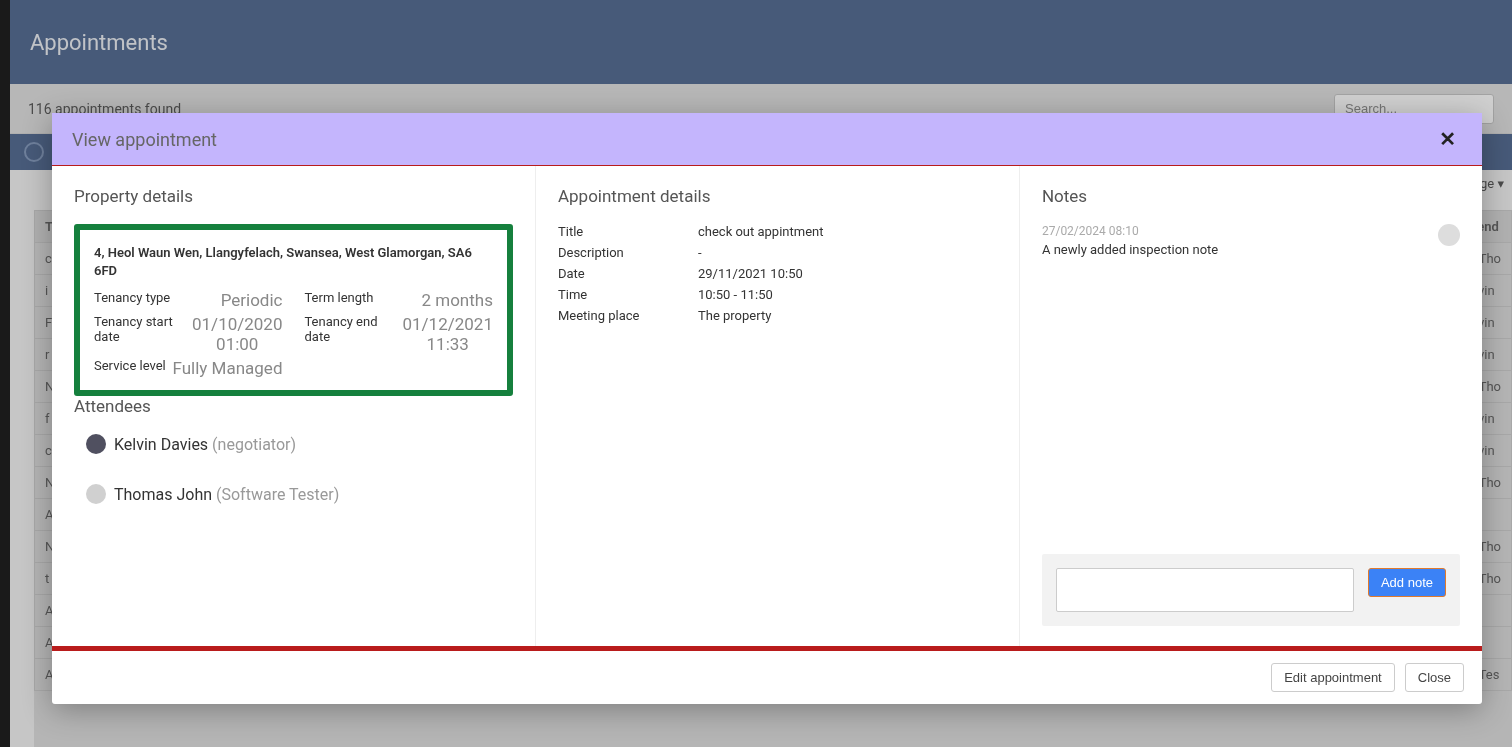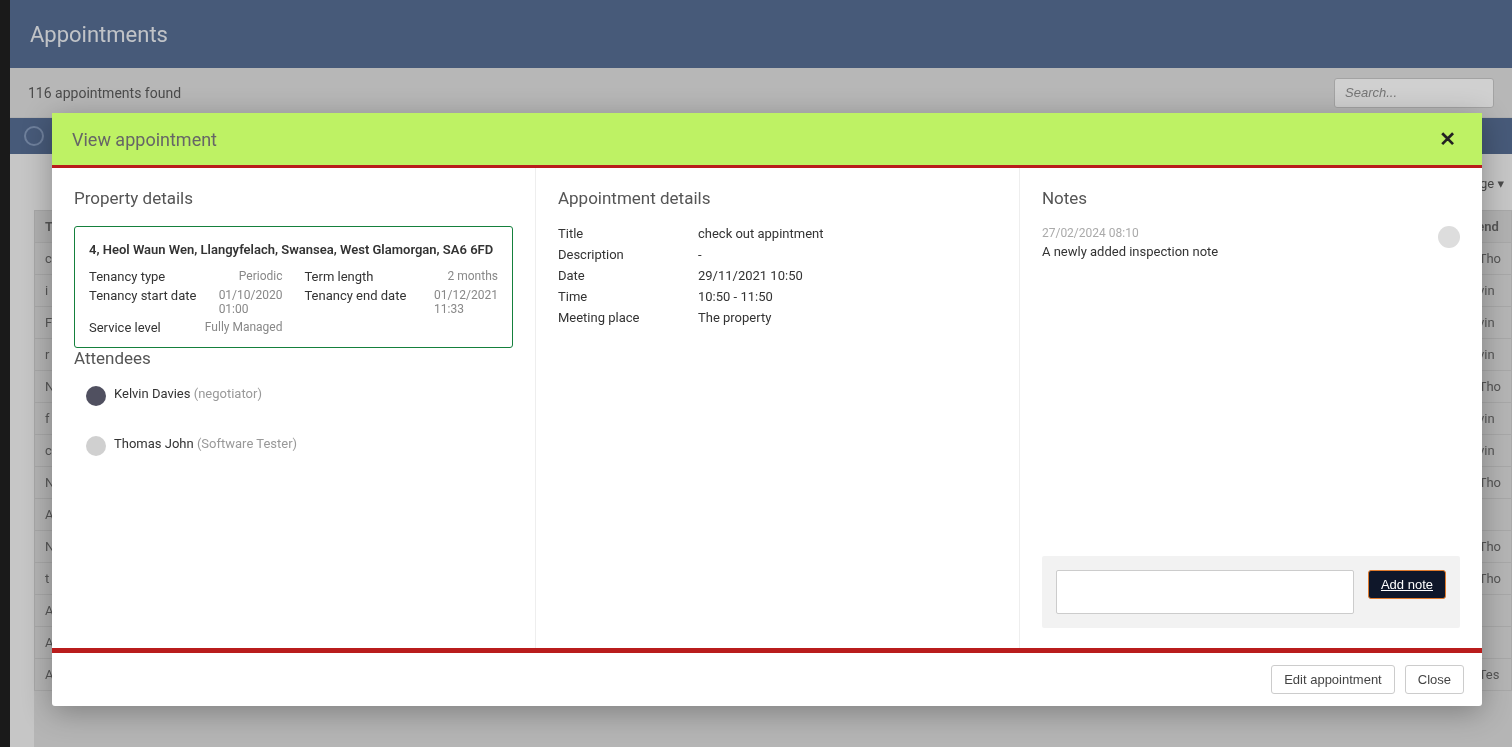--- a/index.html
+++ b/index.html
@@ -15,21 +15,21 @@
   }
   .app-outer {
     position: absolute;
     top: 0; left: 10px; right: 0; bottom: 0;
     background: #f0f0f0;
   }
   .app-header {
     background: #2d4a7a;
     color: #fff;
     padding: 18px 20px;
-    height: 68px;
+    height: 84px;
     display: flex;
     align-items: center;
   }
   .app-header h1 {
     font-size: 22px;
     font-weight: 400;
     color: #e8ecf2;
   }
   .toolbar {
     background: #d9d9d9;
@@ -45,21 +45,20 @@
   .toolbar-left { font-size: 14px; color: #333; }
   .toolbar-right input {
     height: 30px;
     width: 160px;
     padding: 4px 10px;
     border: 1px solid #bbb;
     border-radius: 3px;
     background: #fff;
     font-size: 13px;
     color: #666;
-    font-style: italic;
   }
   .subheader {
     background: #2d4a7a;
     height: 36px;
     display: flex;
     align-items: center;
     padding: 0 14px;
     color: #fff;
   }
   .subheader .circle-icon {
@@ -105,26 +104,26 @@
   .modal {
     position: absolute;
     top: 113px;
     left: 42px;
     width: 1430px;
     background: #fff;
     border-radius: 3px;
     box-shadow: 0 6px 30px rgba(0,0,0,0.3);
   }
   .modal-header {
-    background: #bef264;
+    background: #c4b5fd;
     padding: 12px 20px;
     display: flex;
     justify-content: space-between;
     align-items: center;
-    border-bottom: 3px solid #b91c1c;
+    border-bottom: 1px solid #b91c1c;
   }
   .modal-header h2 {
     font-size: 18px;
     font-weight: 400;
     color: #666;
   }
   .modal-close {
     cursor: pointer;
     font-size: 20px;
     font-weight: 700;
@@ -143,45 +142,45 @@
     flex: 1;
   }
   .col + .col { border-left: 1px solid #eee; }
   .col h3 {
     font-size: 17px;
     font-weight: 400;
     color: #555;
     margin-bottom: 18px;
   }
   .property-card {
-    border: 1px solid #15803d;
+    border: 6px solid #15803d;
     border-radius: 3px;
     padding: 14px 14px 12px 14px;
     font-size: 13px;
   }
   .property-card .addr {
     font-weight: 600;
     color: #333;
     font-size: 13px;
     margin-bottom: 10px;
     line-height: 1.4;
   }
   .prop-grid {
     display: grid;
     grid-template-columns: 1fr 1fr;
     gap: 4px 22px;
   }
   .prop-row { display: flex; justify-content: space-between; gap: 4px; align-items: flex-start; }
   .prop-label { color: #333; font-size: 13px; }
-  .prop-val { color: #888; font-size: 12px; text-align: left; }
+  .prop-val { color: #888; font-size: 17px; text-align: center; }
   .prop-val .sub { display: block; }
 
   .attendees-section h3 { }
   .attendees-list { display: flex; gap: 30px; margin-top: 12px; flex-wrap: wrap; }
-  .attendee { display: flex; gap: 8px; font-size: 13px; padding-left: 12px; }
+  .attendee { display: flex; align-items: center; gap: 8px; font-size: 16px; padding-left: 12px; }
   .avatar {
     width: 20px; height: 20px; border-radius: 50%;
     background: #d0d0d0;
     display: inline-flex; align-items: center; justify-content: center;
     font-size: 11px; color: #888;
     flex-shrink: 0;
   }
   .avatar.dark { background: #505060; color: #ddd; }
   .attendee-name { color: #333; }
   .attendee-role { color: #999; }
@@ -225,24 +224,23 @@
     display: inline-block;
     padding: 6px 12px;
     border-radius: 3px;
     font-size: 13px;
     cursor: pointer;
     border: 1px solid #ccc;
     background: #fff;
     color: #444;
   }
   .btn-orange {
-    background: #0f172a;
+    background: #3b82f6;
     border-color: #e07a2c;
     color: #fff;
-    text-decoration: underline;
   }
   .modal-footer {
     border-top: 5px solid #b91c1c;
     padding: 12px 18px;
     display: flex;
     justify-content: flex-end;
     gap: 10px;
   }
 </style>
 </head>

